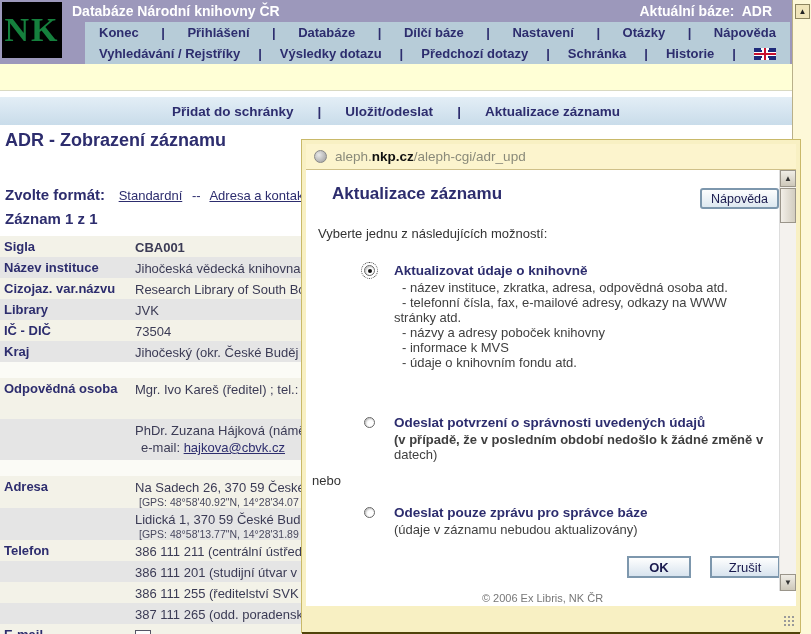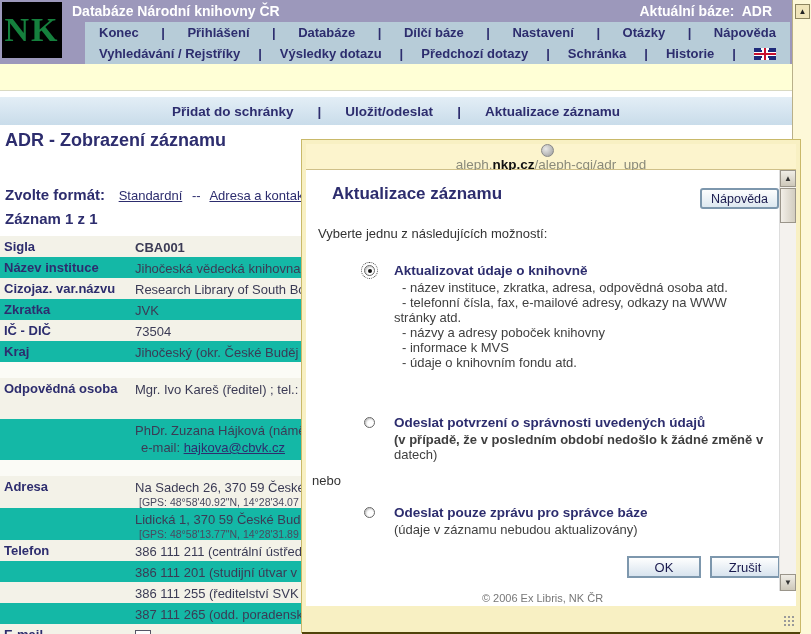--- a/index.html
+++ b/index.html
@@ -40,21 +40,21 @@
   .fmt { position:absolute; left:5px; top:186px; font-size:13px; color:#2d2d6e; white-space:nowrap; }
   .fmt-label { font-size:15px; font-weight:bold; margin-right:10px; }
   .fmt a { color:#2d2d6e; text-decoration:underline; cursor:pointer; }
   .fmt-sep { margin:0 6px; }
   .reccount { position:absolute; left:5px; top:210px; color:#2d2d6e; font-size:15px; font-weight:bold; }
 
   
   .rectable { position:absolute; left:0; top:236px; width:380px; font-size:13px; }
   .rrow { display:flex; }
   .rrow.h-n { height:21px; } .rrow.h-s { height:16px; } .rrow.h-p { height:41px; } .rrow.h-a { height:32px; } .rrow.h-e { height:22px; }
-  .rrow.alt0 { background:#f3f2e8; } .rrow.alt1 { background:#14b8a6; } .rrow.alt2 { background:#fbfbf6; }
+  .rrow.alt0 { background:#f3f2e8; } .rrow.alt1 { background:#e5e5e5; } .rrow.alt2 { background:#fbfbf6; }
   .rlabel { width:133px; flex:none; padding:3px 0 0 4px; color:#2d2d6e; font-weight:bold; white-space:nowrap; }
   .rval { flex:1; padding:3px 0 0 2px; color:#3b3b55; white-space:nowrap; }
   .rline { line-height:17px; white-space:nowrap; }
   .rline.email { padding-left:6px; }
   .rline a { color:#2d2d6e; text-decoration:underline; cursor:pointer; }
   .rline.gps { font-size:10.5px; line-height:13px; padding-left:4px; color:#4a4a60; }
   .rline.b { font-weight:bold; }
   .env-icon { display:inline-block; width:16px; height:12px; background:#fdfdfd; border:1px solid #556;
               position:relative; margin-top:3px; }
 
@@ -76,21 +76,21 @@
   .ptitle { color:#1a1a4e; font-size:13px; font-weight:bold; white-space:nowrap; overflow:hidden; flex:1; }
   .winbtns { display:flex; gap:2px; flex:none; }
   .wb { width:16px; height:14px; background:#f9ecbe; border:1px solid #5f5f42;
         box-shadow:inset -1px -1px 0 #c8b980, inset 1px 1px 0 #fffbe8;
         font-size:9px; font-weight:bold; color:#1a1a2e; text-align:center; line-height:12px; cursor:pointer; }
   .wb-min::before { content:"_"; position:relative; top:-2px; }
   .wb-max::before { content:"□"; font-size:11px; }
   .wb-close::before { content:"✕"; }
 
   .urlbar { position:relative; height:26px; background:#fcf4cd; border-bottom:1px solid #cfc089;
-            display:flex; align-items:center; padding:0 8px;flex-direction:column; }
+            display:flex; align-items:center; padding:0 8px; }
   .globe-icon { width:13px; height:13px; border-radius:50%; border:1px solid #888;
             background:radial-gradient(circle at 35% 35%, #e8e8e8, #9a9a9a); flex:none; margin-right:8px; }
   .url { font-size:13.5px; color:#8a8a7a; white-space:nowrap; }
   .url .dom { color:#111; font-weight:bold; }
 
   .pcontent { position:relative; background:#fff; height:436px; overflow:hidden; }
   .pheading { position:absolute; left:26px; top:14px; color:#2d2d6e; font-size:17px; font-weight:bold; }
   .helpbtn { position:absolute; left:394px; top:18px; width:79px; height:21px;
              background:linear-gradient(180deg,#fdfdfd,#dde8f0); border:2px solid #7d97ad; border-radius:3px;
              color:#1a1a4e; font-size:12.5px; font-family:"Liberation Sans",sans-serif; cursor:pointer; }
@@ -101,21 +101,21 @@
            border:1px solid #666; background:#fff; box-shadow:inset 1px 1px 2px #bbb; cursor:pointer; }
   .radio.sel::after { content:""; position:absolute; left:2.5px; top:2.5px; width:4px; height:4px; border-radius:50%; background:#111; }
   .radio.focus { outline:1px dotted #444; outline-offset:2px; }
   .opt-title { position:absolute; left:88px; top:0; color:#2d2d6e; font-size:13.5px; font-weight:bold; white-space:nowrap; }
   .opt-line { position:absolute; color:#3f3f3f; font-size:13px; white-space:nowrap; }
 
   .nebo { position:absolute; left:6px; top:303px; color:#333; font-size:13px; }
 
   .dlgbtn { position:absolute; top:386px; height:22px; background:linear-gradient(180deg,#fefefe,#d8e3ee);
             border:2px solid #7d97ad; color:#1a1a4e; font-size:13px; font-family:"Liberation Sans",sans-serif; cursor:pointer; }
-  .okbtn { left:321px; width:74px; }
+  .okbtn { left:321px; width:64px;font-weight:bold; }
   .cancelbtn { left:404px; width:70px; }
   .pfooter { position:absolute; left:0; top:422px; width:473px; text-align:center; color:#777; font-size:11px; }
 
   .pscroll { position:absolute; right:0; top:0; width:17px; height:421px; background:#f4f2ee; border-left:1px solid #ddd; }
   .psb { position:absolute; left:0; width:16px; height:17px; background:linear-gradient(180deg,#f0ede6,#cdc8ba);
          border:1px solid #9a958a; font-size:8px; color:#333; text-align:center; line-height:15px; cursor:pointer; }
   .psb.up { top:0; } .psb.down { bottom:0; }
   .psthumb { position:absolute; left:0; top:18px; width:16px; height:35px;
              background:linear-gradient(90deg,#f2efe8,#d2cdc0); border:1px solid #9a958a; cursor:grab; }
   .grip { position:absolute; right:1px; bottom:1px; width:12px; height:12px;
@@ -196,21 +196,21 @@
           <div class="rline">Jihočeská vědecká knihovna</div>
         </div>
       </div>
       <div class="rrow h-n alt0">
         <div class="rlabel">Cizojaz. var.názvu</div>
         <div class="rval">
           <div class="rline">Research Library of South Bo</div>
         </div>
       </div>
       <div class="rrow h-n alt1">
-        <div class="rlabel">Zkratka</div>
+        <div class="rlabel">Library</div>
         <div class="rval">
           <div class="rline">JVK</div>
         </div>
       </div>
       <div class="rrow h-n alt0">
         <div class="rlabel">IČ - DIČ</div>
         <div class="rval">
           <div class="rline">73504</div>
         </div>
       </div>

